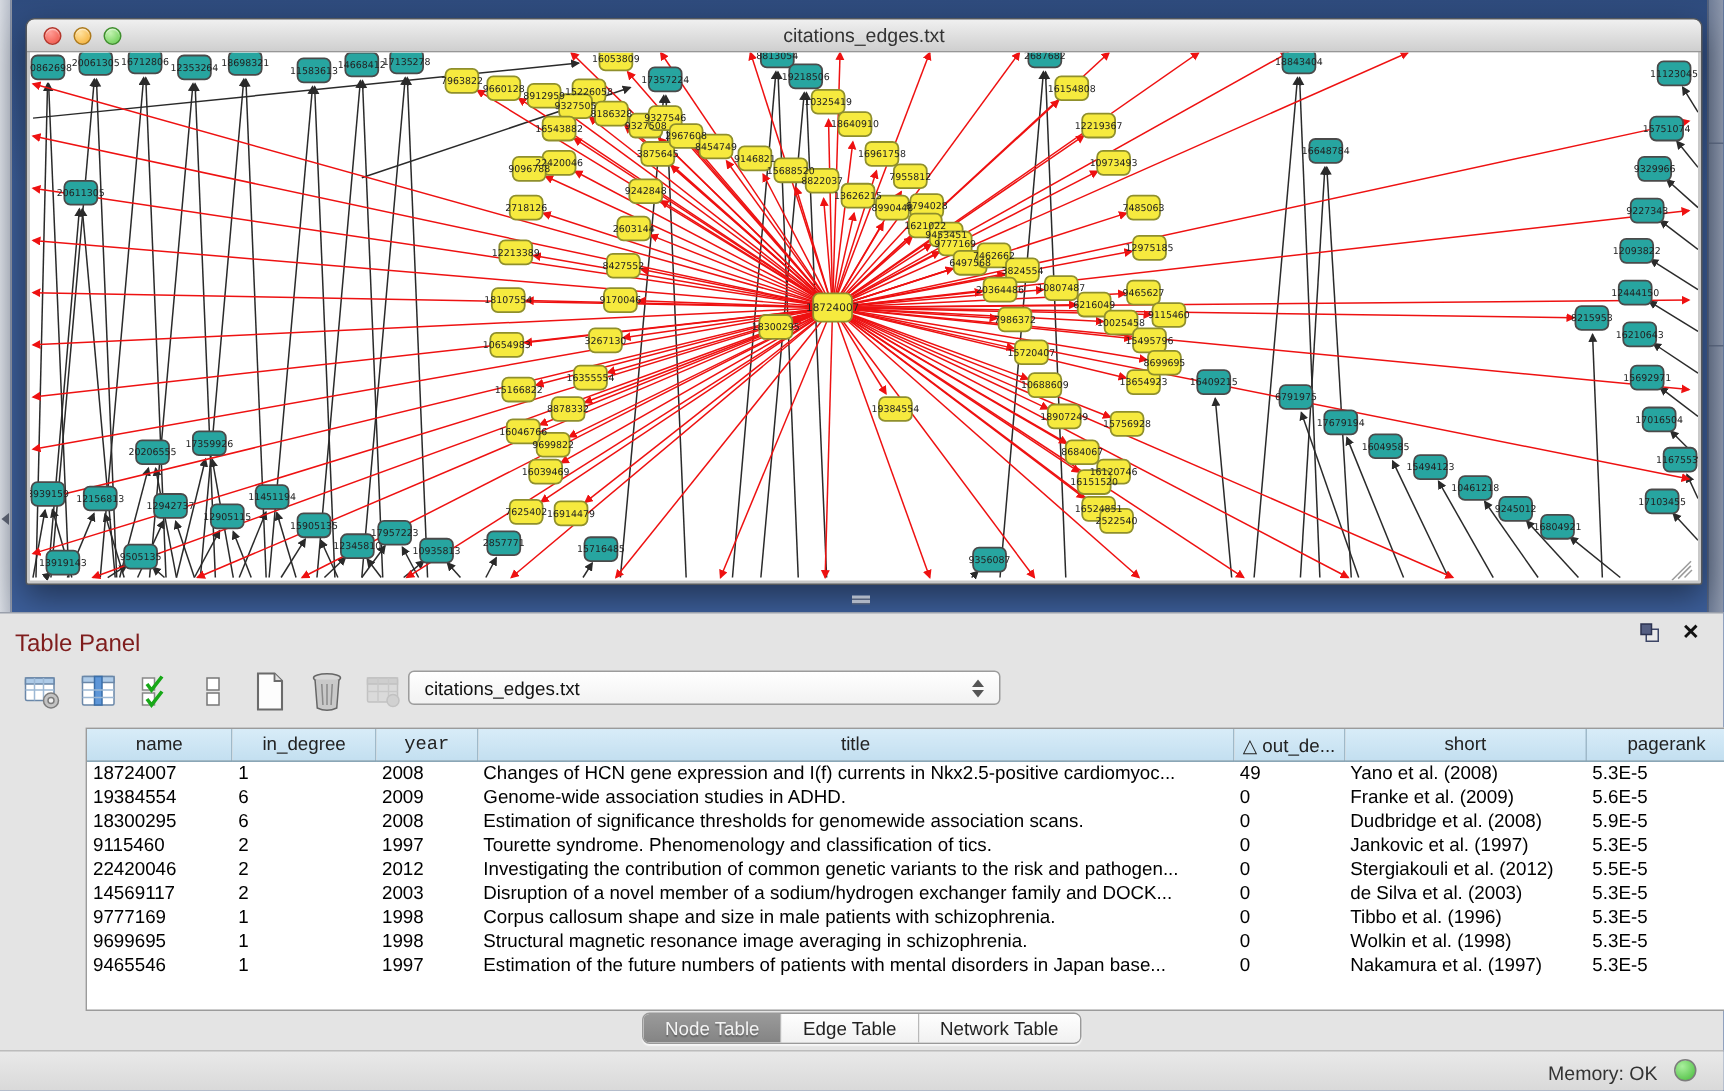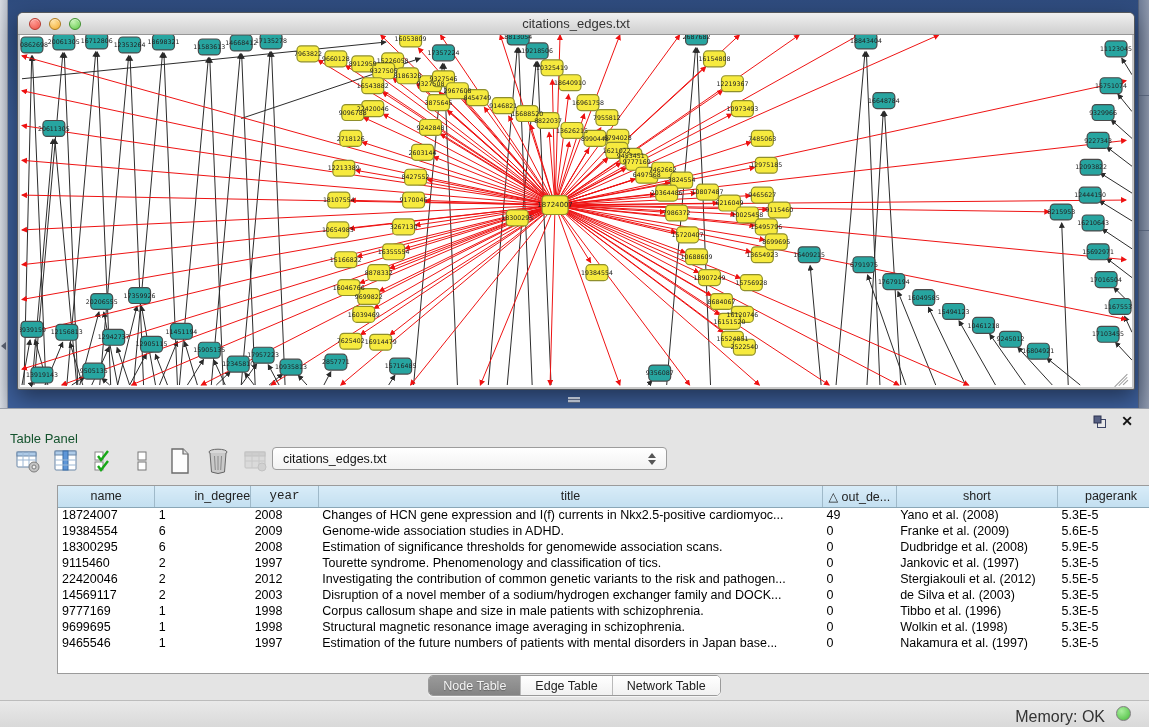--- a/index.html
+++ b/index.html
@@ -39,21 +39,21 @@
   .resize-grip i:nth-child(3){ left:12px; top:16px; width:7px; }
 
   
   .splitter-grip { position:absolute; left:566px; top:396px; width:16px; height:8px; }
   .splitter-grip b { display:block; width:12px; height:2px; margin:1px auto; background:#aeb6c4; box-shadow:0 1px 0 #55627c; }
 
   
   .table-panel { position:absolute; left:0; top:408px; width:1149px; height:319px;
     background:#e4e4e4; border-top:1px solid #9aa0ab; }
   .tp-header { position:relative; height:26px; }
-  .tp-title { position:absolute; left:10px; top:22px; font-size:13px; color:#14532d; }
+  .tp-title { position:absolute; left:10px; top:12px; font-size:16px; color:#7f1d1d; }
   .tp-float { position:absolute; right:42px; top:6px; width:14px; height:14px; cursor:pointer; }
   .tp-close { position:absolute; right:16px; top:4px; font-size:14px; font-weight:bold; color:#111; cursor:pointer; }
 
   .tp-toolbar { position:absolute; left:14px; top:32px; height:40px; display:flex; align-items:center; gap:10px; }
   .tbtn { width:28px; height:30px; display:flex; align-items:center; justify-content:center; }
   .fx { font-family:"Liberation Serif", serif; font-style:italic; font-size:15px; color:#111; }
   .table-select { position:absolute; left:272px; top:38px; width:395px; height:23px;
     background:linear-gradient(180deg,#ffffff,#f2f2f2); border:1px solid #9c9c9c; border-radius:4px;
     font-size:12.5px; color:#111; display:flex; align-items:center; padding:0 10px; }
   .table-select .stepper { margin-left:auto; display:flex; flex-direction:column; gap:2px; }
@@ -78,21 +78,21 @@
   .segmented { display:flex; height:21px; border:1px solid #9a9a9a; border-radius:5px; overflow:hidden;
     background:#fff; box-shadow:0 1px 1px rgba(255,255,255,.7); }
   .segment { padding:0 14px; font-size:12.5px; line-height:20px; color:#222; cursor:pointer;
     border-right:1px solid #b9b9b9; background:linear-gradient(180deg,#ffffff,#f1f1f1); }
   .segment:last-child { border-right:none; }
   .segment.active { background:linear-gradient(180deg,#9a9a9a,#848484); color:#f4f4f4;
     text-shadow:0 1px 1px rgba(0,0,0,.3); }
 
   .status-bar { position:absolute; left:0; bottom:0; width:1149px; height:27px;
     background:linear-gradient(180deg,#e9e9e9,#d9d9d9); border-top:1px solid #bcbcbc; }
-  .memory { position:absolute; right:44px; top:7px; font-size:16px; color:#333; }
+  .memory { position:absolute; right:44px; top:7px; font-size:13px; color:#333; }
   .mem-dot { position:absolute; right:18px; top:5px; width:15px; height:15px; border-radius:50%;
     background:radial-gradient(circle at 35% 30%,#a9ef9d,#46bb3a); border:1px solid #7d7d7d; cursor:pointer; }
 </style>
 </head>
 <body>
 
 <div class="desktop">
   <div class="left-strip">
     <div class="collapse-arrow"></div>
   </div>
@@ -666,21 +666,21 @@
         <i class="up"></i>
         <i class="dn"></i>
       </span>
   </div>
 
   <div class="tp-table">
     <table class="grid" id="grid">
       <thead>
           <tr id="grid-head">
             <th style="width: 96px;">name</th>
-            <th style="width: 95px; text-align: right;">in_degree</th>
+            <th style="width: 95px;">in_degree</th>
             <th style="width: 67px; font-family: Liberation Mono, monospace;">year</th>
             <th style="width: 500px;">title</th>
             <th style="width: 73px;">△ out_de...</th>
             <th style="width: 160px;">short</th>
             <th style="width: 106px;">pagerank</th>
           </tr>
         </thead>
       <tbody id="grid-body">
           <tr>
             <td>18724007</td>

